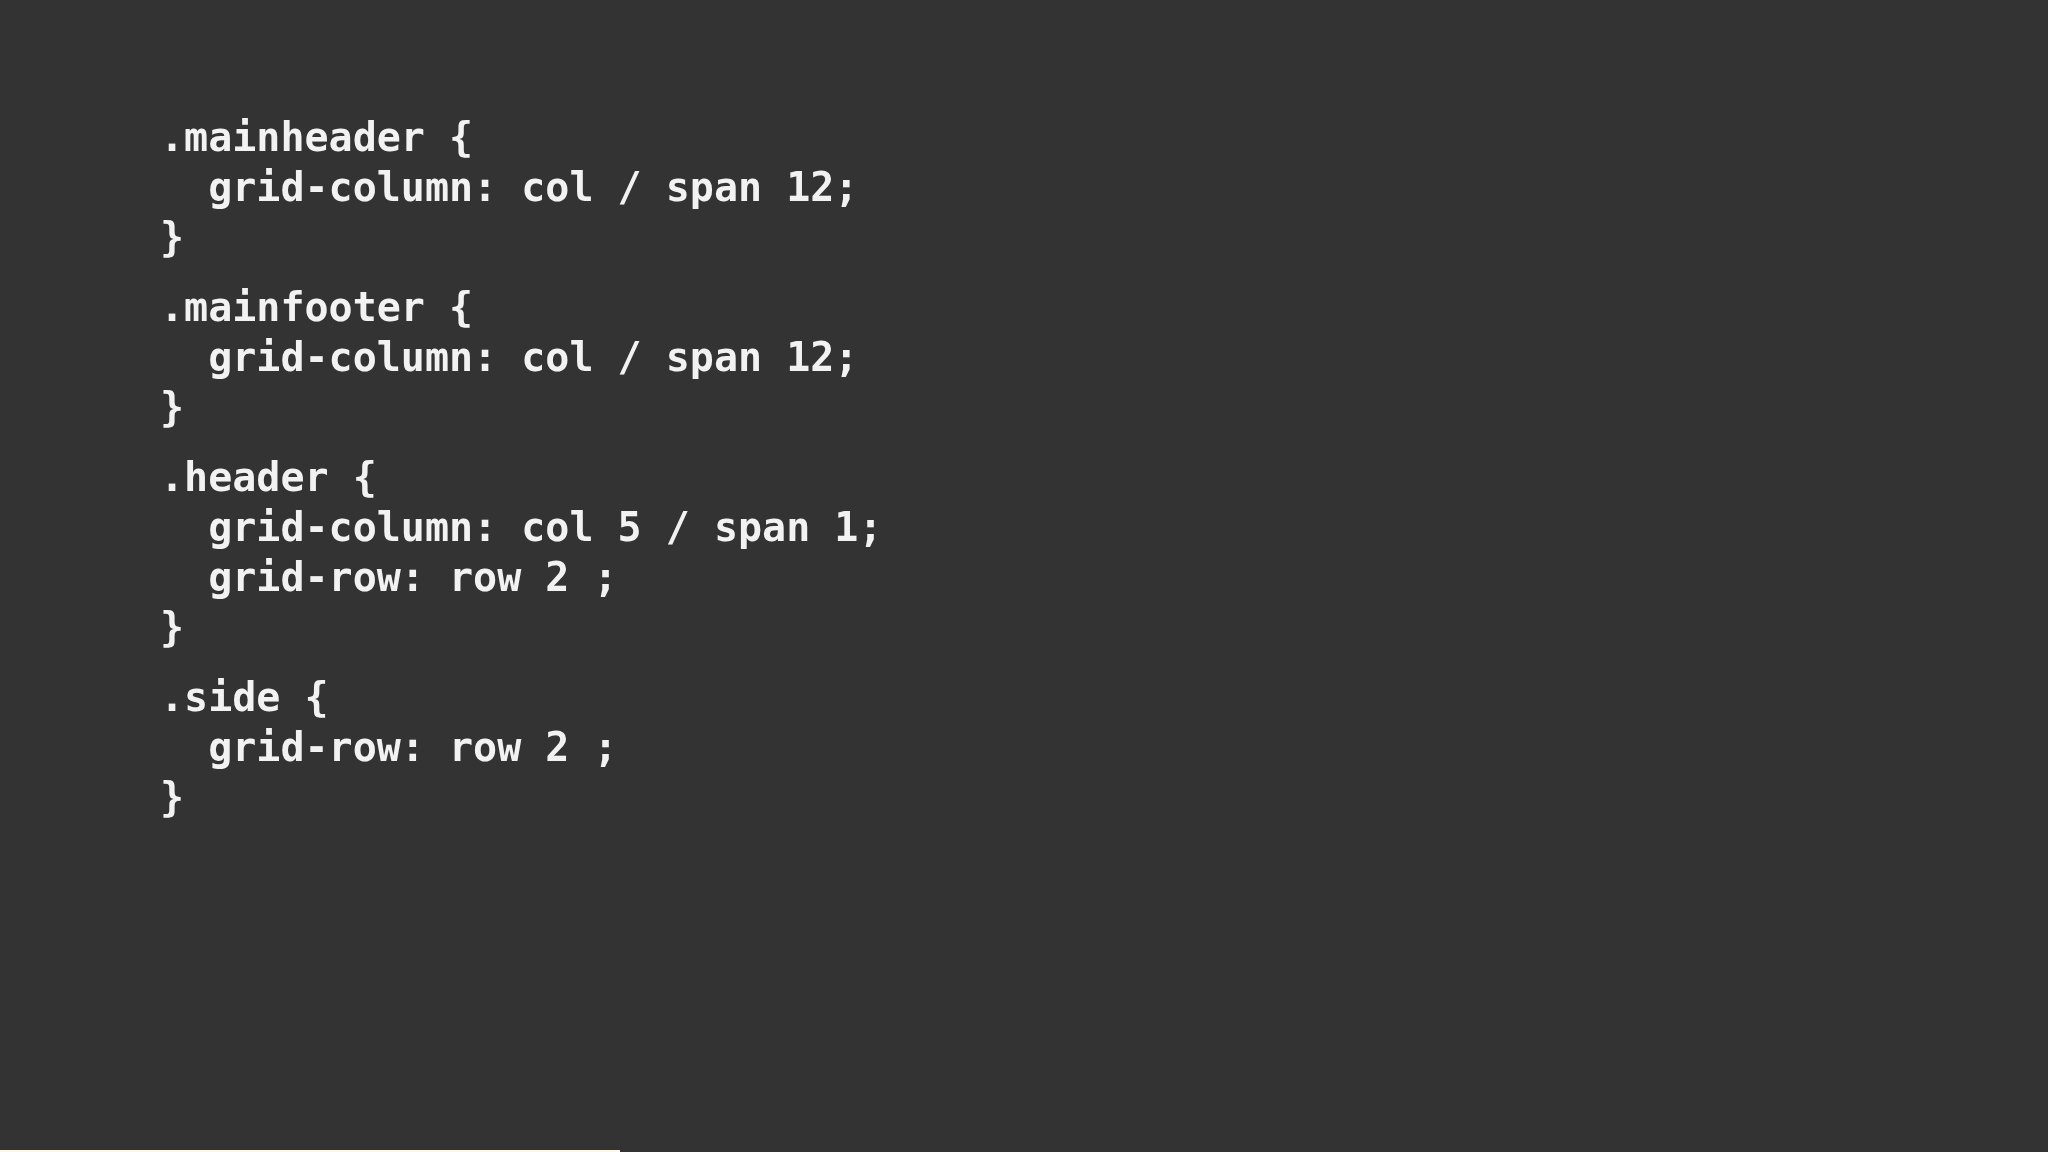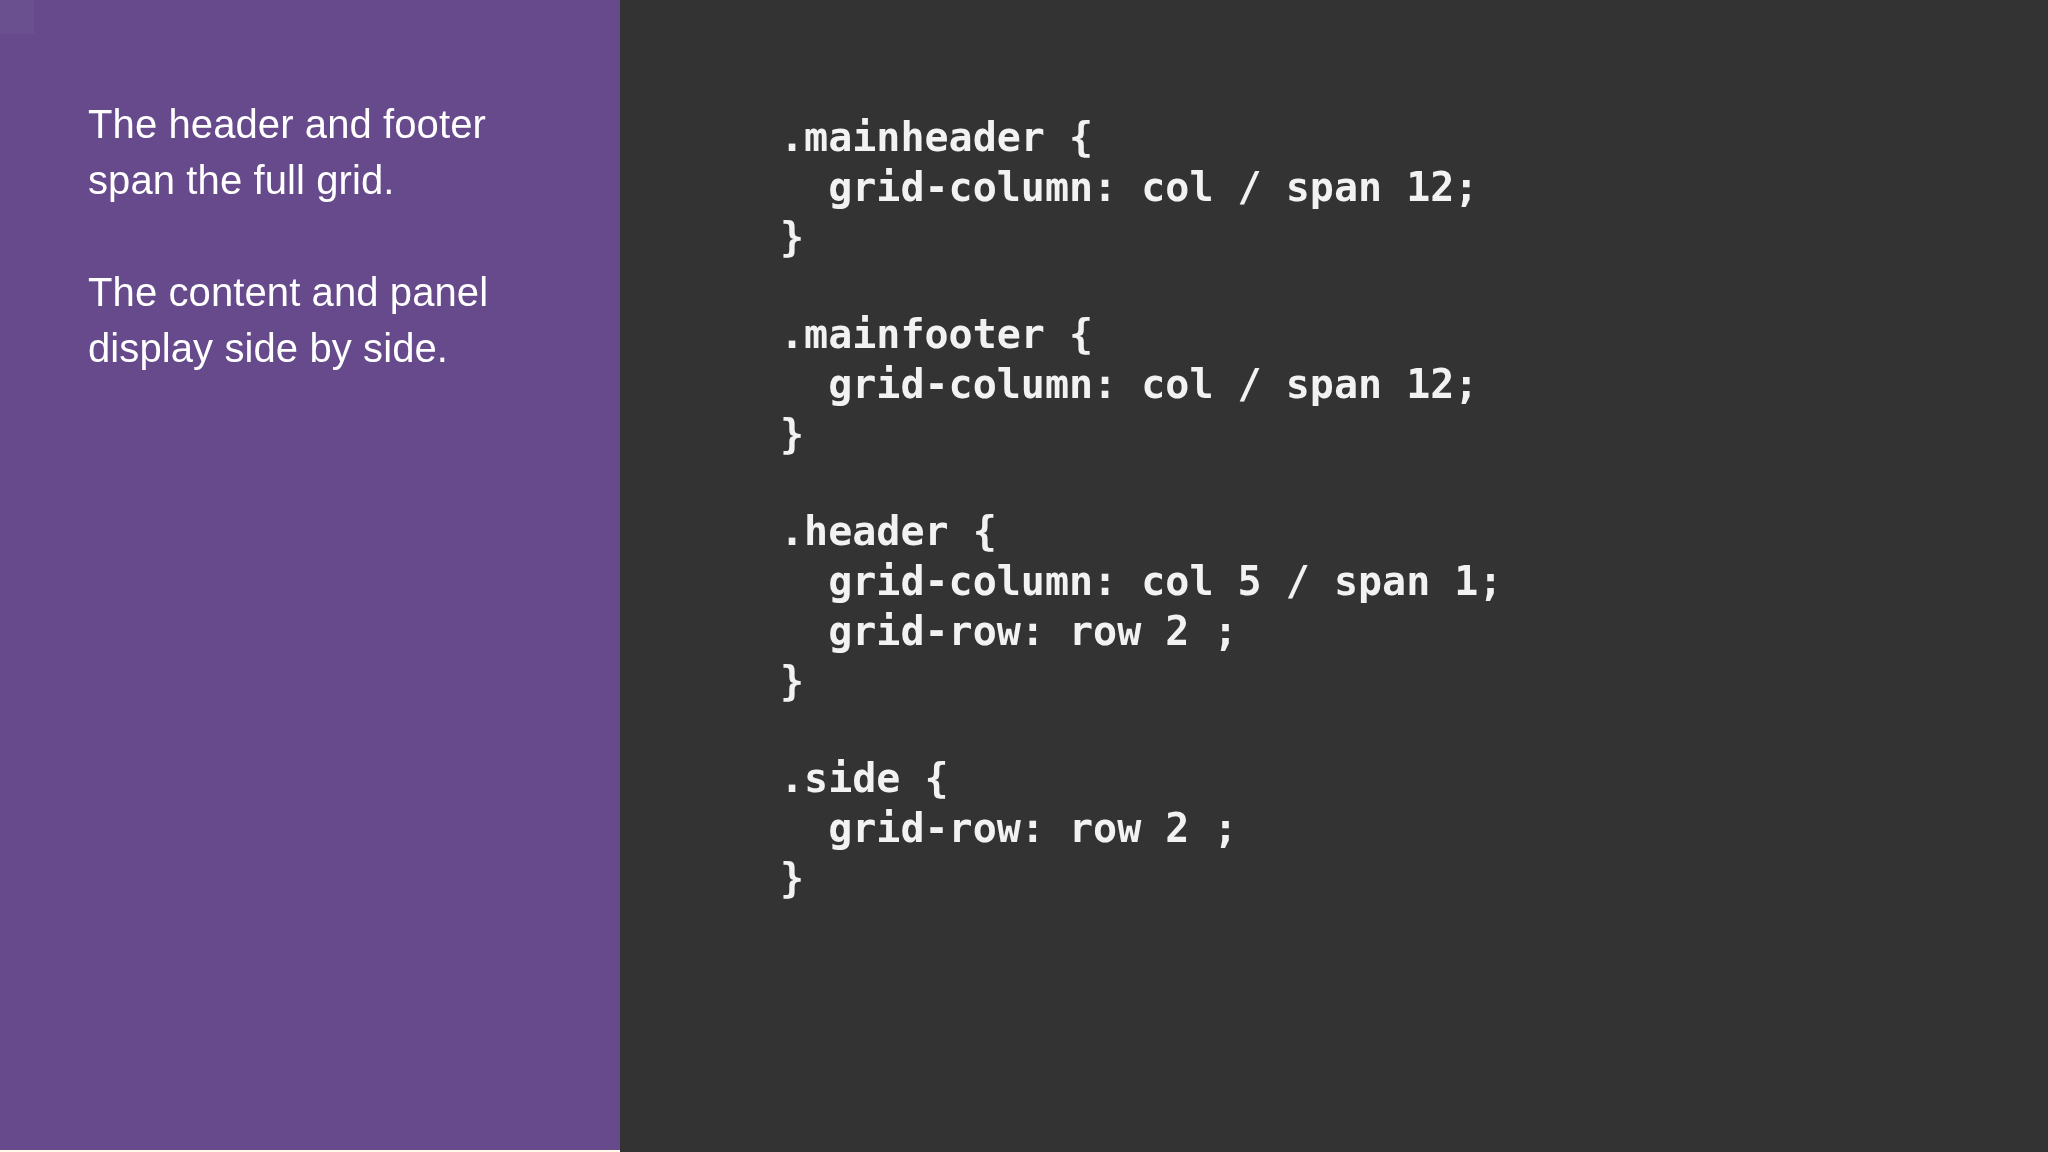--- a/index.html
+++ b/index.html
@@ -77,21 +77,21 @@
     font-family: "DejaVu Sans Mono", "Liberation Mono", monospace;
     font-size: 40px;
     line-height: 50px;
     color: #f2f2f2;
     white-space: pre;
     margin: 0;
     letter-spacing: 0px;
   }
 
   .code-block + .code-block {
-    margin-top: 47px;
+    margin-top: 20px;
   }
 
   .code-line {
     display: block;
     white-space: pre;
     font-weight: bold;
   }
 
   
   .bottom-strip {
@@ -102,24 +102,20 @@
     height: 2px;
     background: #fdf8e8;
     pointer-events: none;
   }
 </style>
 </head>
 <body>
 
 <div id="slide">
 
-  <aside class="note-panel">
-    <p class="note-para">The header and footer span the full grid.</p>
-    <p class="note-para">The content and panel display side by side.</p>
-  </aside>
 
   <section class="code-panel">
 
     <pre class="code-block"><span class="code-line">.mainheader {</span><span class="code-line">  grid-column: col / span 12;</span><span class="code-line">}</span></pre>
 
     <pre class="code-block"><span class="code-line">.mainfooter {</span><span class="code-line">  grid-column: col / span 12;</span><span class="code-line">}</span></pre>
 
     <pre class="code-block"><span class="code-line">.header {</span><span class="code-line">  grid-column: col 5 / span 1;</span><span class="code-line">  grid-row: row 2 ;</span><span class="code-line">}</span></pre>
 
     <pre class="code-block"><span class="code-line">.side {</span><span class="code-line">  grid-row: row 2 ;</span><span class="code-line">}</span></pre>

